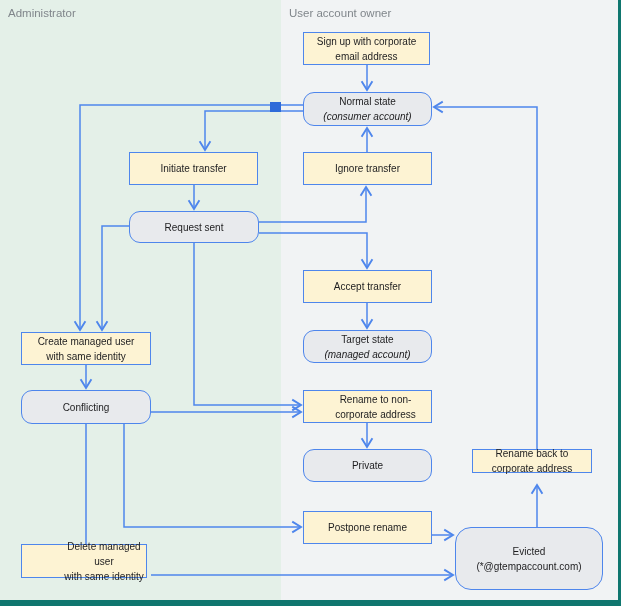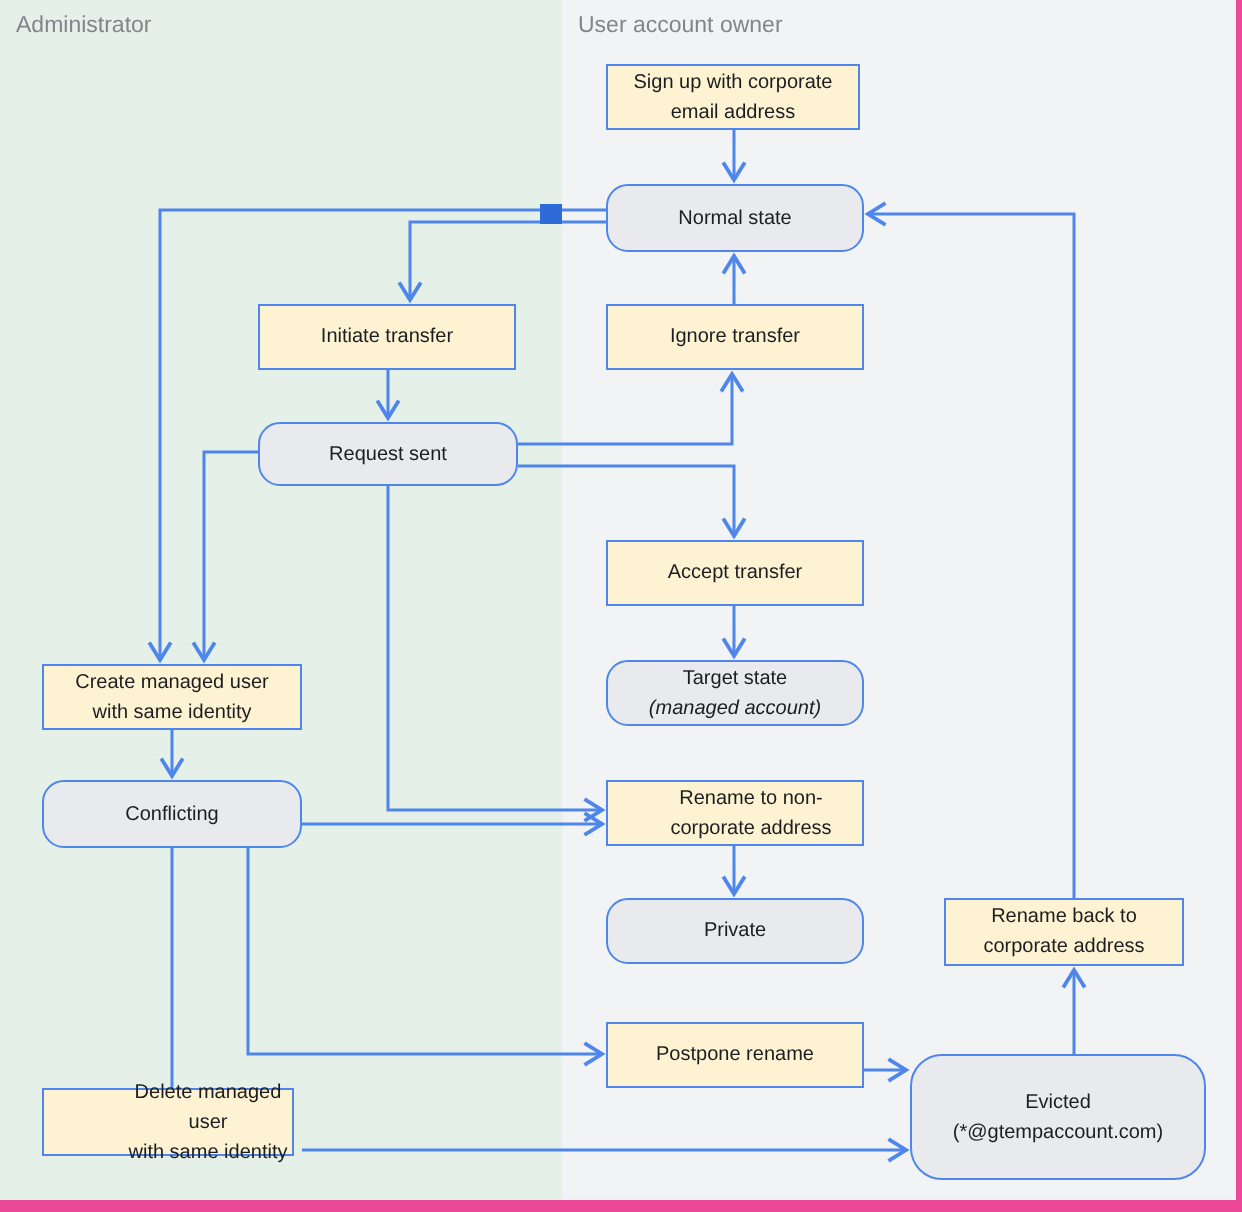--- a/index.html
+++ b/index.html
@@ -1,19 +1,19 @@
 <!DOCTYPE html>
 <html style="--process-fill: #fdf3d3; --state-fill: #e8eaed; --border-color: #4e86ec; --label-color: #80868b; --text-color: #1d1d1f;"><head>
 <meta charset="utf-8">
 <style>
   html,body{margin:0;padding:0;background:#ffffff;}
   #canvas{
     position:relative;
     width:621px;height:606px;
-    background:#ec4899;
+    background:#0f766e;
     font-family:"Liberation Sans", sans-serif;
     overflow:hidden;
   }
   .lane{position:absolute;top:0;height:600px;}
   #lane-admin{left:0;width:281px;}
   #lane-user{left:281px;width:337px;}
   .lane-label{
     position:absolute;top:7px;left:8px;
     font-size:11.5px;
     color:var(--label-color,#80868b);
@@ -84,20 +84,21 @@
       </g>
   </svg>
 
   <div id="nodes">
       <div class="node process" style="left: 303px; top: 32px; width: 127px; height: 33px;">
         <span class="nline">Sign up with corporate</span>
         <span class="nline">email address</span>
       </div>
       <div class="node state" style="left: 303px; top: 92px; width: 129px; height: 34px;">
         <span class="nline">Normal state</span>
+        <span class="nline it">(consumer account)</span>
       </div>
       <div class="node process" style="left: 129px; top: 152px; width: 129px; height: 33px;">
         <span class="nline">Initiate transfer</span>
       </div>
       <div class="node process" style="left: 303px; top: 152px; width: 129px; height: 33px;">
         <span class="nline">Ignore transfer</span>
       </div>
       <div class="node state" style="left: 129px; top: 211px; width: 130px; height: 32px;">
         <span class="nline">Request sent</span>
       </div>
@@ -115,21 +116,21 @@
       <div class="node state" style="left: 21px; top: 390px; width: 130px; height: 34px;">
         <span class="nline">Conflicting</span>
       </div>
       <div class="node process" style="left: 303px; top: 390px; width: 129px; height: 33px; padding-left: 16px;">
         <span class="nline">Rename to non-</span>
         <span class="nline">corporate address</span>
       </div>
       <div class="node state" style="left: 303px; top: 449px; width: 129px; height: 33px;">
         <span class="nline">Private</span>
       </div>
-      <div class="node process" style="left: 472px; top: 449px; width: 120px; height: 34px;">
+      <div class="node process" style="left: 472px; top: 449px; width: 120px; height: 24px;">
         <span class="nline">Rename back to</span>
         <span class="nline">corporate address</span>
       </div>
       <div class="node process" style="left: 303px; top: 511px; width: 129px; height: 33px;">
         <span class="nline">Postpone rename</span>
       </div>
       <div class="node state big" style="left: 455px; top: 527px; width: 148px; height: 63px;">
         <span class="nline">Evicted</span>
         <span class="nline">(*@gtempaccount.com)</span>
       </div>

